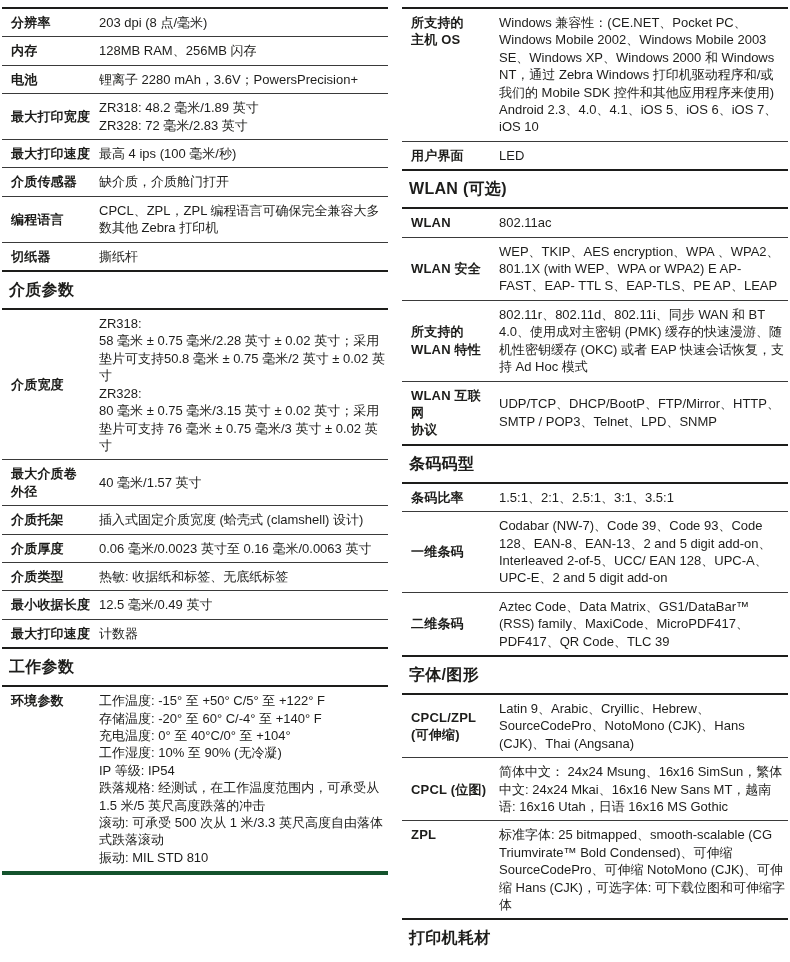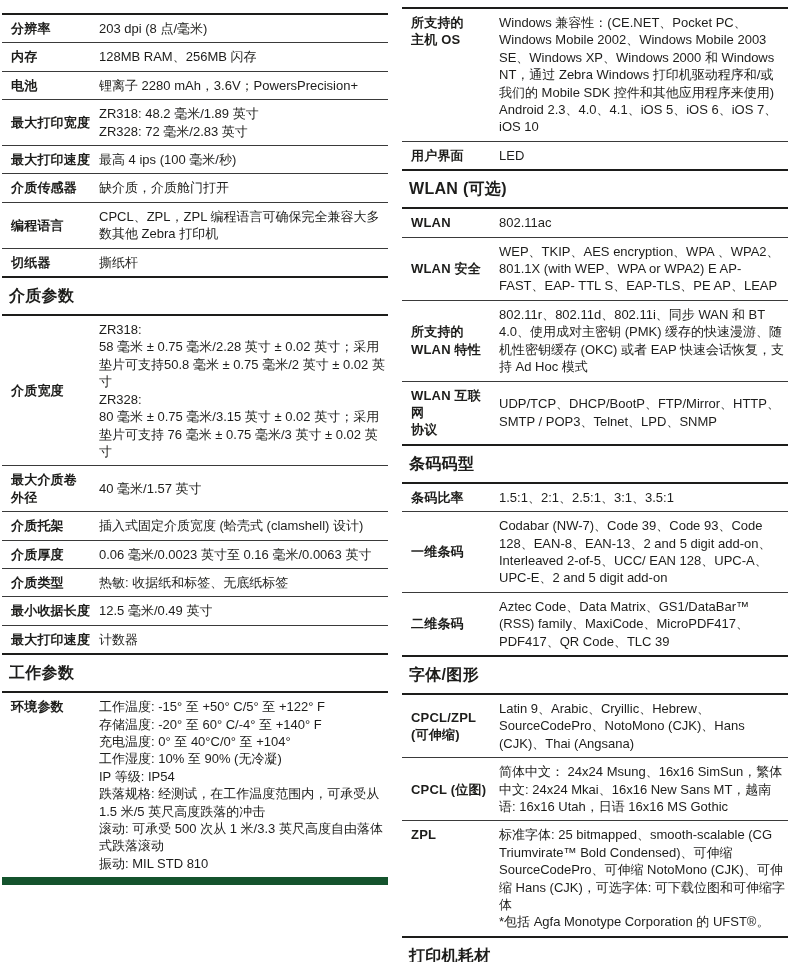--- a/index.html
+++ b/index.html
@@ -8,21 +8,21 @@
     color:#1d1d1b;
     -webkit-font-smoothing:antialiased;
   }
   .page{
     width:790px;height:962px;box-sizing:border-box;
     padding:7px 2px 0 2px;
     display:flex;gap:14px;align-items:flex-start;
     background:#fff;overflow:hidden;
   }
   .col{flex:none;width:386px;display:block;}
-  .col-left{border-bottom:8px solid #14532d;margin-top:6px;}
+  .col-left{border-bottom:4px solid #14532d;}
   
   .row{
     display:flex;align-items:center;
     border-top:1px solid #3a3a3a;
     padding:5px 0 5px 0;
     font-size:13px;line-height:1.34;
   }
   .col > .row:first-child{border-top:2px solid #1d1d1b;}
   .section + .row{border-top:2px solid #1d1d1b;}
   .row.top{align-items:flex-start;}
@@ -186,20 +186,19 @@
         <div class="value">Latin 9、Arabic、Cryillic、Hebrew、SourceCodePro、NotoMono (CJK)、Hans (CJK)、Thai (Angsana)</div>
       </div>
       <div class="row">
         <div class="label">CPCL (位图)</div>
         <div class="value">简体中文： 24x24 Msung、16x16 SimSun，繁体中文: 24x24 Mkai、16x16 New Sans MT，越南语: 16x16 Utah，日语 16x16 MS Gothic</div>
       </div>
       <div class="row top">
         <div class="label">ZPL</div>
         <div class="value">
           <div class="vline">标准字体: 25 bitmapped、smooth-scalable (CG Triumvirate™ Bold Condensed)、可伸缩 SourceCodePro、可伸缩 NotoMono (CJK)、可伸缩 Hans (CJK)，可选字体: 可下载位图和可伸缩字体</div>
-          <div class="vline">*包括 Agfa Monotype Corporation 的 UFST®。</div>
         </div>
       </div>
       <div class="section">
         <div class="section-title">打印机耗材</div>
       </div>
     </div>
 </div>
 
 </body></html>

